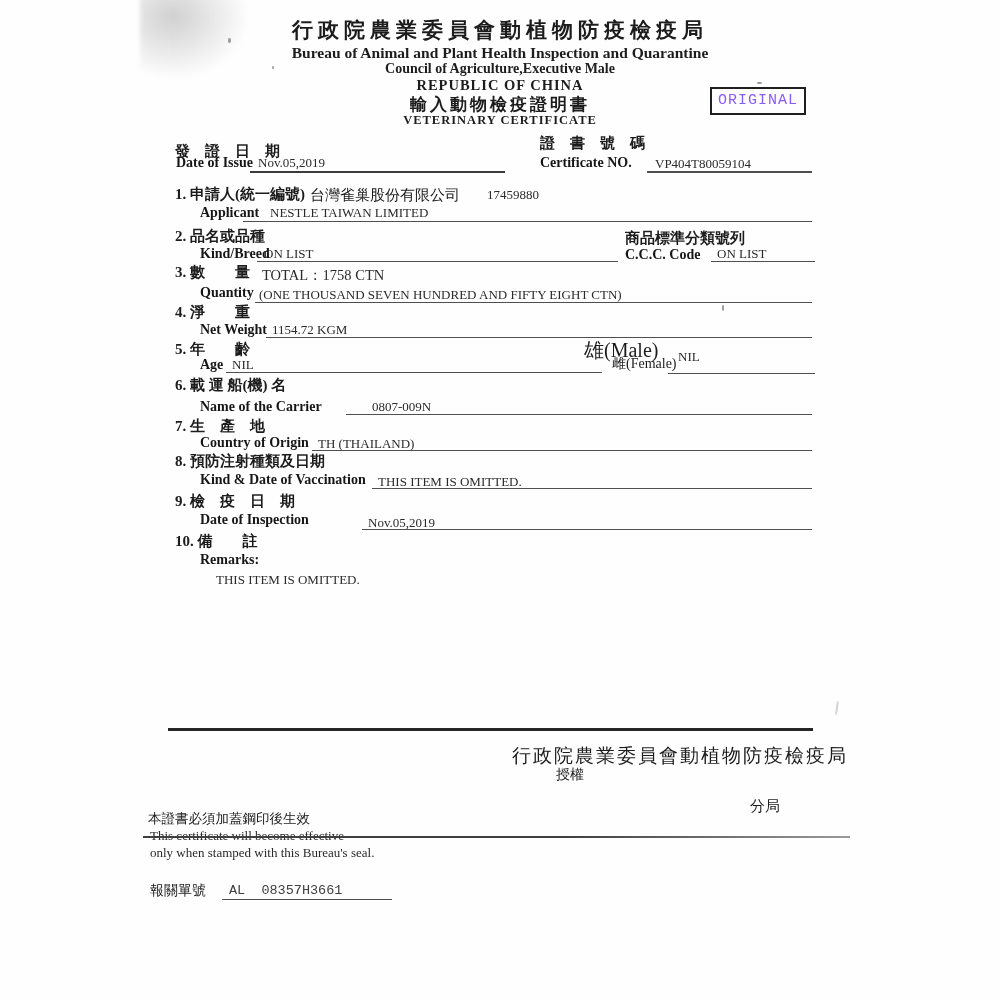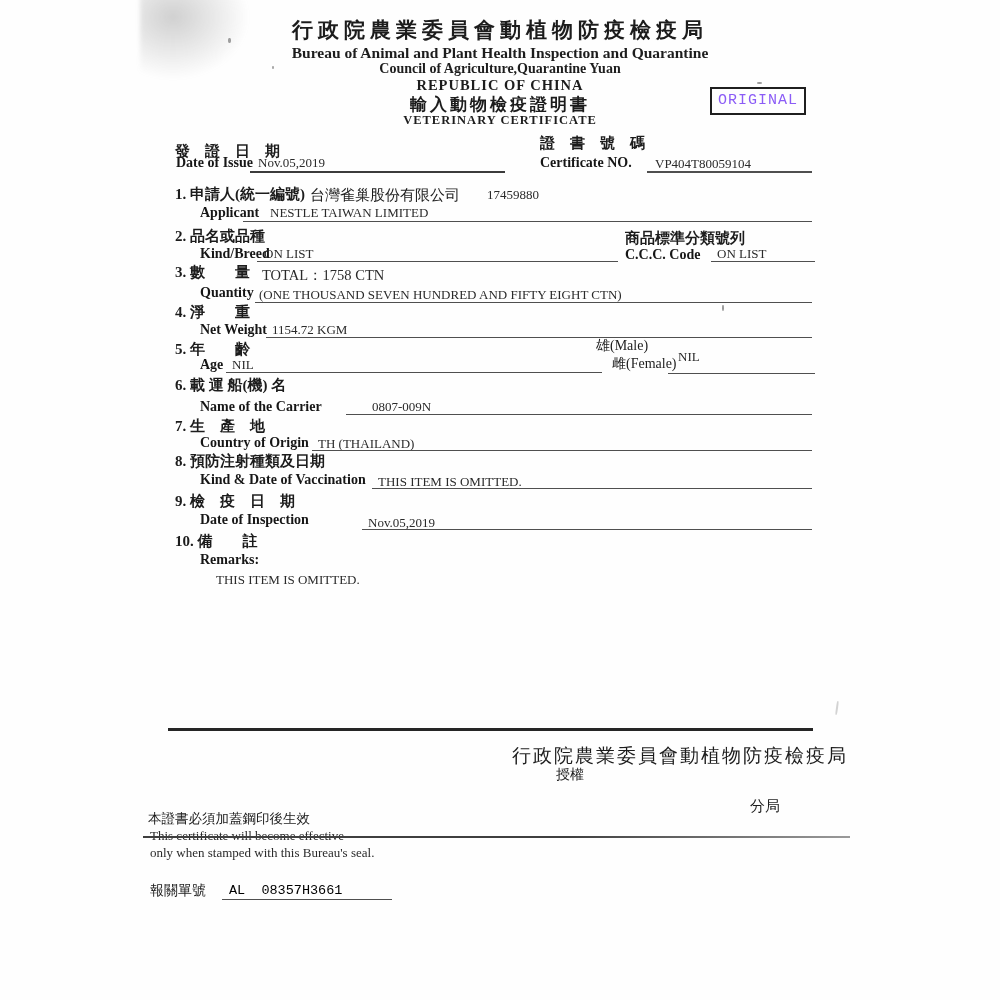--- a/index.html
+++ b/index.html
@@ -46,21 +46,21 @@
 
   <div id="smudge" class="artifact"></div>
   <div class="speck" style="left:228px;top:38px;width:3px;height:5px;opacity:.55;"></div>
   <div class="speck" style="left:272px;top:66px;width:2px;height:3px;opacity:.5;"></div>
   <div class="speck" style="left:757px;top:82px;width:5px;height:2px;opacity:.6;"></div>
   <div class="speck" style="left:722px;top:305px;width:2px;height:6px;opacity:.6;"></div>
   <div class="speck" style="left:836px;top:701px;width:2px;height:14px;opacity:.25;transform:rotate(8deg);"></div>
 
   <div class="abs center zh hdr1">行政院農業委員會動植物防疫檢疫局</div>
   <div class="abs center hdr2">Bureau of Animal and Plant Health Inspection and Quarantine</div>
-  <div class="abs center hdr3">Council of Agriculture,Quarantine Yuan</div>
+  <div class="abs center hdr3">Council of Agriculture,Executive Male</div>
   <div class="abs center hdr4">REPUBLIC OF CHINA</div>
   <div class="abs center zh hdr5">輸入動物檢疫證明書</div>
   <div class="abs center hdr6">VETERINARY CERTIFICATE</div>
   <div id="origbox">ORIGINAL</div>
 
   <div class="abs zh zh-b" style="left:175px;top:134px;margin-top:8px;">發　證　日　期</div>
   <div class="abs en-b" style="left:176px;top:155px;">Date of Issue</div>
   <div class="abs val" style="left:258px;top:155px;">Nov.05,2019</div>
   <div class="u" style="left:250px;top:171px;width:255px;height:2px;background:#3b3b3b;"></div>
 
@@ -90,21 +90,21 @@
   <div class="abs en-b" style="left:200px;top:285px;">Quantity</div>
   <div class="abs val" style="left:259px;top:287px;">(ONE THOUSAND SEVEN HUNDRED AND FIFTY EIGHT CTN)</div>
   <div class="u" style="left:255px;top:302px;width:557px;"></div>
 
   <div class="abs zh zh-b" style="left:175px;top:303px;">4. 淨　　重</div>
   <div class="abs en-b" style="left:200px;top:322px;">Net Weight</div>
   <div class="abs val" style="left:272px;top:322px;">1154.72 KGM</div>
   <div class="u" style="left:266px;top:337px;width:546px;"></div>
 
   <div class="abs zh zh-b" style="left:175px;top:340px;">5. 年　　齡</div>
-  <div class="abs zh" style="left:596px;top:337px;font-size:14px;">雄(Male)</div>
+  <div class="abs zh" style="left:584px;top:337px;font-size:20px;">雄(Male)</div>
   <div class="abs zh" style="left:612px;top:355px;font-size:14px;">雌(Female)</div>
   <div class="abs val" style="left:678px;top:349px;">NIL</div>
   <div class="abs en-b" style="left:200px;top:357px;">Age</div>
   <div class="abs val" style="left:232px;top:357px;">NIL</div>
   <div class="u" style="left:226px;top:372px;width:376px;"></div>
   <div class="u" style="left:668px;top:373px;width:147px;"></div>
 
   <div class="abs zh zh-b" style="left:175px;top:376px;">6. 載 運 船(機) 名</div>
   <div class="abs en-b" style="left:200px;top:399px;">Name of the Carrier</div>
   <div class="abs val" style="left:372px;top:399px;">0807-009N</div>
@@ -133,16 +133,16 @@
   <div class="abs zh" style="left:512px;top:743px;font-size:19px;letter-spacing:2px;">行政院農業委員會動植物防疫檢疫局</div>
   <div class="abs zh" style="left:556px;top:766px;font-size:14px;">授權</div>
   <div class="abs zh" style="left:750px;top:797px;font-size:15px;">分局</div>
 
   <div class="abs zh" style="left:148px;top:810px;font-size:13.5px;">本證書必須加蓋鋼印後生效</div>
   <div class="abs val" style="left:150px;top:828px;">This certificate will become effective</div>
   <div class="u" style="left:143px;top:836px;width:707px;height:1.5px;background:linear-gradient(to right,#3f3f3f 60%,#9a9a9a);"></div>
   <div class="abs val" style="left:150px;top:845px;">only when stamped with this Bureau's seal.</div>
 
   <div class="abs zh" style="left:150px;top:882px;font-size:14px;">報關單號</div>
-  <div class="abs" style="left:229px;top:883px;font-family:'Liberation Mono',monospace;font-size:13.5px;color:#000000;">AL  08357H3661</div>
+  <div class="abs" style="left:229px;top:883px;font-family:'Liberation Mono',monospace;font-size:13.5px;color:#404040;">AL  08357H3661</div>
   <div class="u" style="left:222px;top:899px;width:170px;"></div>
 
 </div>
 
 </body></html>

